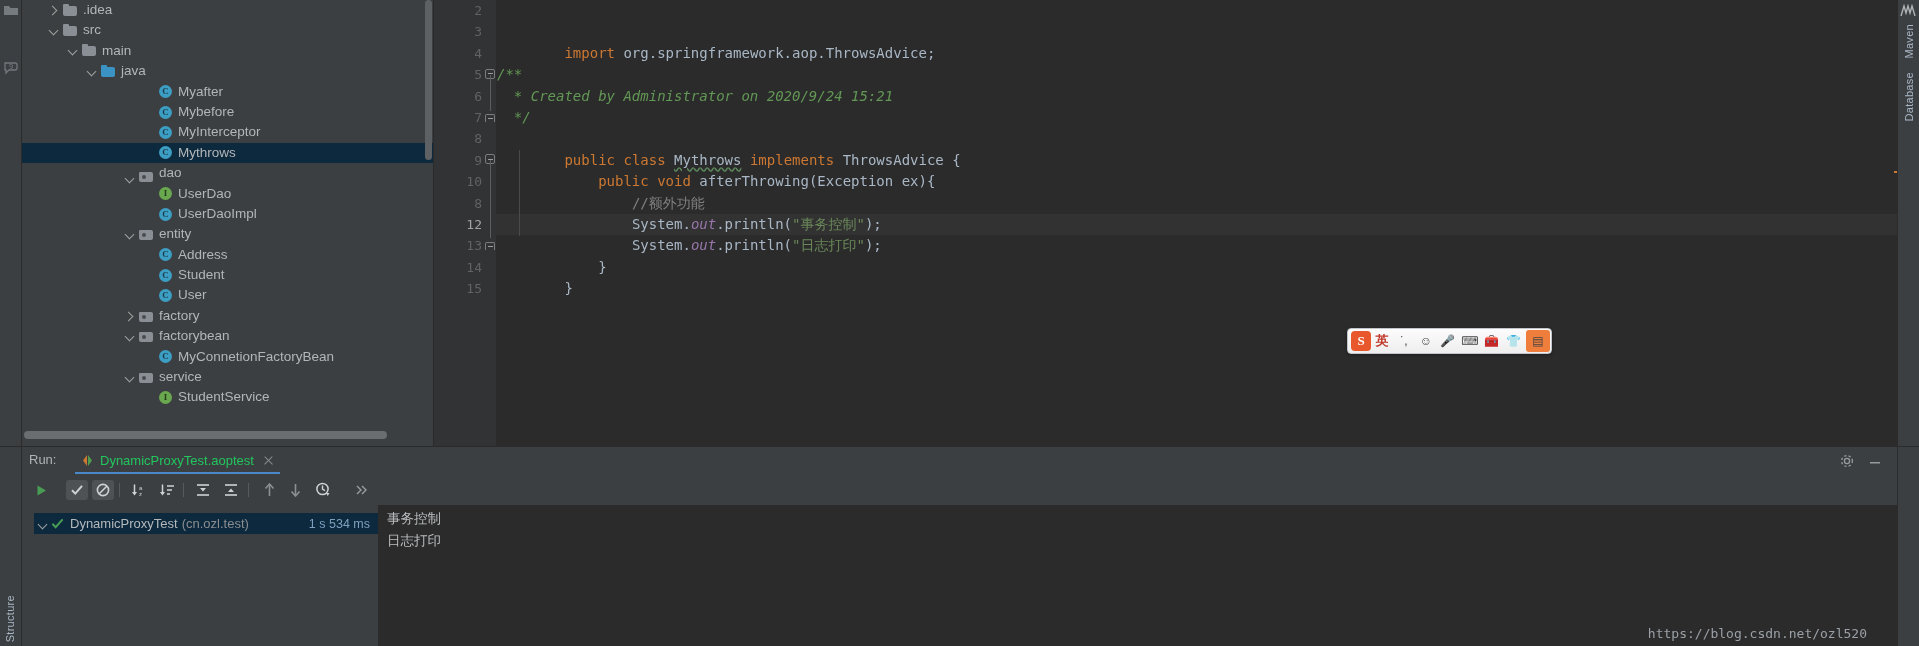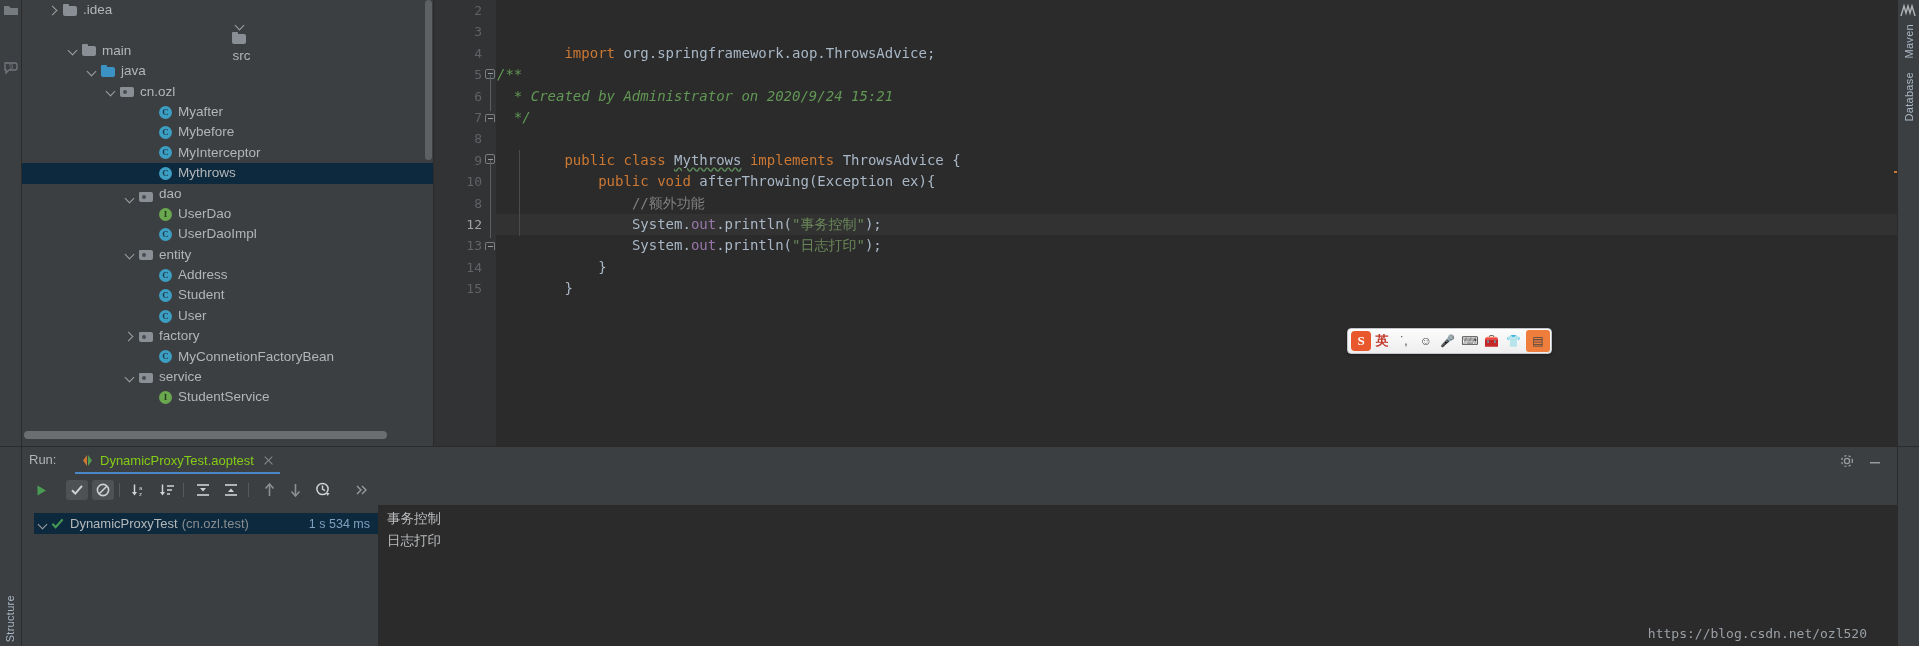--- a/index.html
+++ b/index.html
@@ -160,21 +160,21 @@
   .code-line {
     position: absolute; left: 0; height: 21.4px; line-height: 21.4px;
     font-size: 14px; white-space: pre; font-family: "DejaVu Sans Mono", monospace;
   }
   .kw { color: #cc7832; }
   .cls-name { color: #a9b7c6; }
   .plain { color: #a9b7c6; }
   .comment { color: #629755; font-style: italic; }
   .linecomment { color: #808080; }
   .str { color: #6a8759; }
-  .field-static { color: #9876aa; }
+  .field-static { color: #9876aa; font-style: italic; }
   .param { color: #a9b7c6; }
   .method { color: #a9b7c6; }
   .pkgpath { color: #a9b7c6; }
   .wavy {
     text-decoration: underline;
     text-decoration-style: wavy;
     text-decoration-color: #5c8a5c;
     text-underline-offset: 2px;
   }
   .indent-guide {
@@ -252,21 +252,21 @@
     position: absolute; left: 7px; top: 5px; font-size: 13px; color: #b0b3b5;
   }
   .run-tab {
     position: absolute; left: 53px; top: 2px; height: 25px;
     display: flex; align-items: center; border-bottom: 2px solid #4a88c7;
     padding: 0 6px;
   }
   .run-tab-icon {
     width: 13px; height: 13px; margin-right: 6px; position: relative; flex: 0 0 auto;
   }
-  .run-tab-label { font-size: 13px; color: #84cc16; }
+  .run-tab-label { font-size: 13px; color: #22c55e; }
   .run-tab-close {
     margin-left: 8px; width: 12px; height: 12px; position: relative; opacity: .65;
   }
   .run-tab-close::before, .run-tab-close::after {
     content: ""; position: absolute; left: 1px; top: 5.5px;
     width: 11px; height: 1.3px; background: #b0b3b5;
   }
   .run-tab-close::before { transform: rotate(45deg); }
   .run-tab-close::after { transform: rotate(-45deg); }
 
@@ -345,40 +345,35 @@
     <div class="vtext" style="left:4px; bottom:4px;">Structure</div>
   </div>
 
   <div class="project-panel">
     <div class="tree" id="tree-root">
         <div class="tree-row" style="padding-left: 27px;">
           <span class="arrow right"></span>
           <span class="ic folder"></span>
           <span class="tree-label">.idea</span>
         </div>
-        <div class="tree-row" style="padding-left: 27px; flex-direction: column;">
+        <div class="tree-row" style="padding-left: 27px;">
           <span class="arrow down"></span>
           <span class="ic folder"></span>
           <span class="tree-label">src</span>
         </div>
         <div class="tree-row" style="padding-left: 46px;">
           <span class="arrow down"></span>
           <span class="ic folder"></span>
           <span class="tree-label">main</span>
         </div>
         <div class="tree-row" style="padding-left: 65px;">
           <span class="arrow down"></span>
           <span class="ic folder-blue"></span>
           <span class="tree-label">java</span>
         </div>
-        <div class="tree-row" style="padding-left: 84px;">
-          <span class="arrow down"></span>
-          <span class="ic pkg"></span>
-          <span class="tree-label">cn.ozl</span>
-        </div>
         <div class="tree-row" style="padding-left: 122px;">
           <span class="arrow none"></span>
           <span class="ic cls">C</span>
           <span class="tree-label">Myafter</span>
         </div>
         <div class="tree-row" style="padding-left: 122px;">
           <span class="arrow none"></span>
           <span class="ic cls">C</span>
           <span class="tree-label">Mybefore</span>
         </div>
@@ -424,20 +419,25 @@
         </div>
         <div class="tree-row" style="padding-left: 122px;">
           <span class="arrow none"></span>
           <span class="ic cls">C</span>
           <span class="tree-label">User</span>
         </div>
         <div class="tree-row" style="padding-left: 103px;">
           <span class="arrow right"></span>
           <span class="ic pkg"></span>
           <span class="tree-label">factory</span>
+        </div>
+        <div class="tree-row" style="padding-left: 103px;">
+          <span class="arrow down"></span>
+          <span class="ic pkg"></span>
+          <span class="tree-label">factorybean</span>
         </div>
         <div class="tree-row" style="padding-left: 122px;">
           <span class="arrow none"></span>
           <span class="ic cls">C</span>
           <span class="tree-label">MyConnetionFactoryBean</span>
         </div>
         <div class="tree-row" style="padding-left: 103px;">
           <span class="arrow down"></span>
           <span class="ic pkg"></span>
           <span class="tree-label">service</span>

